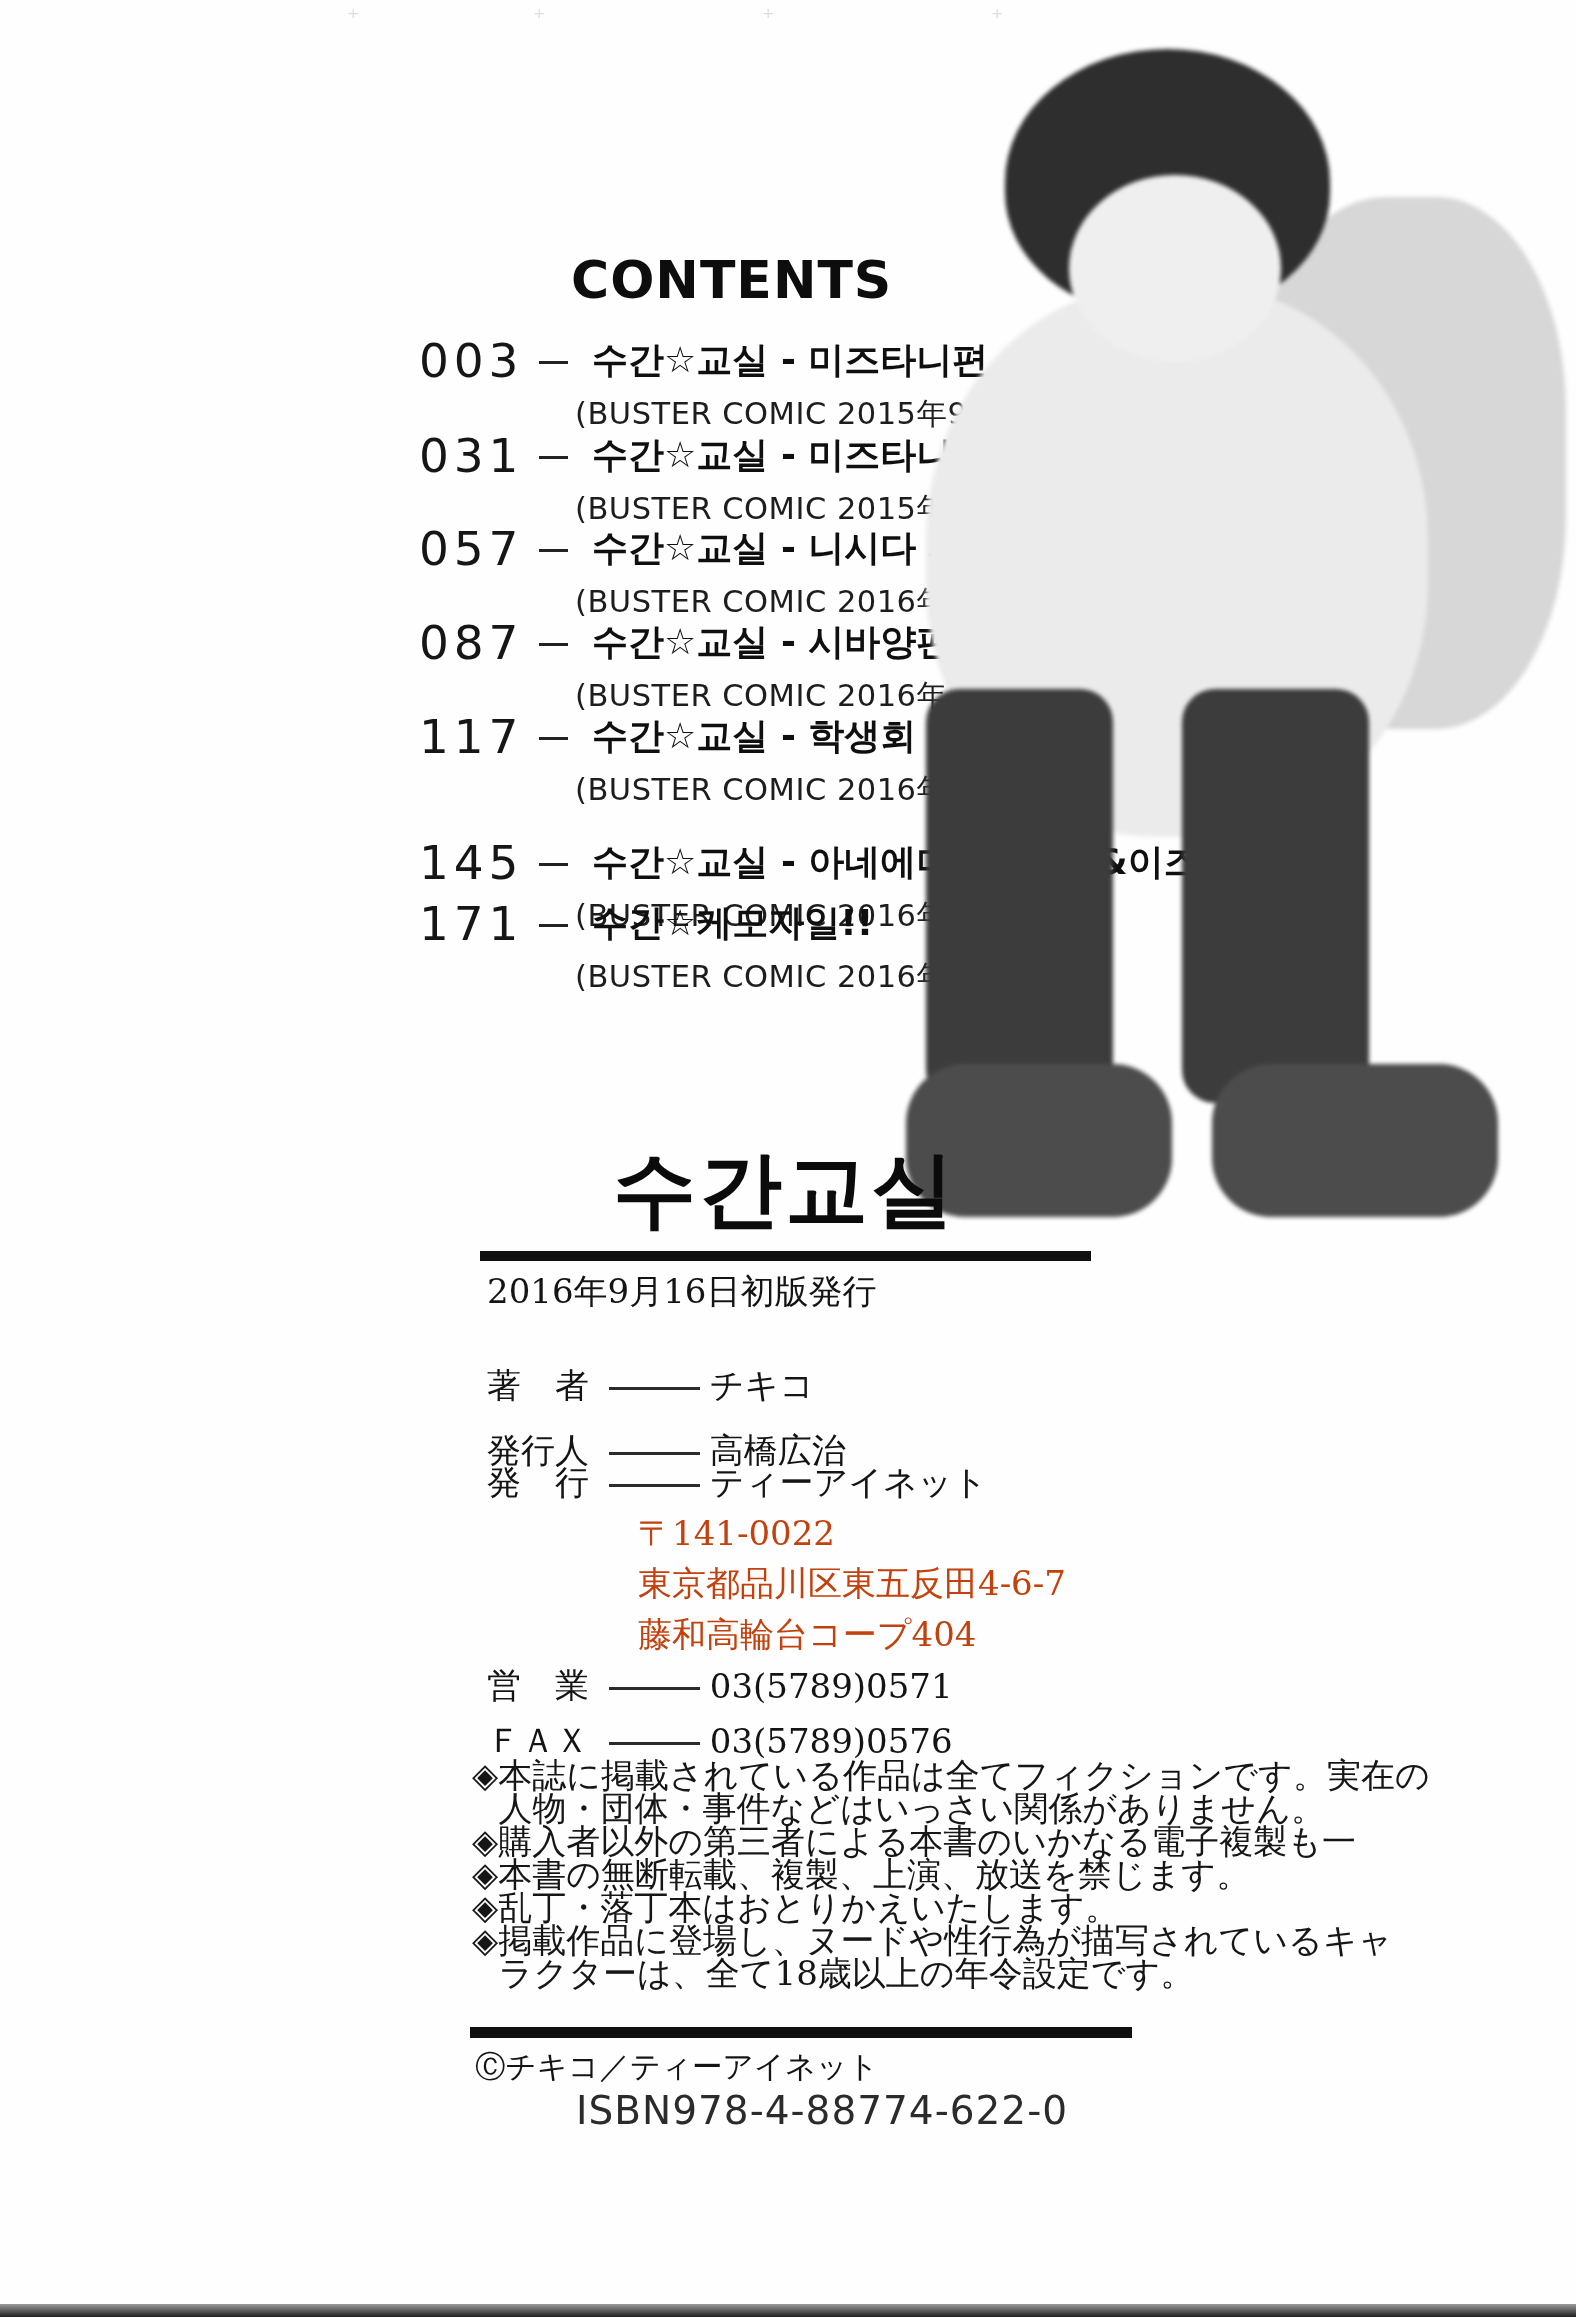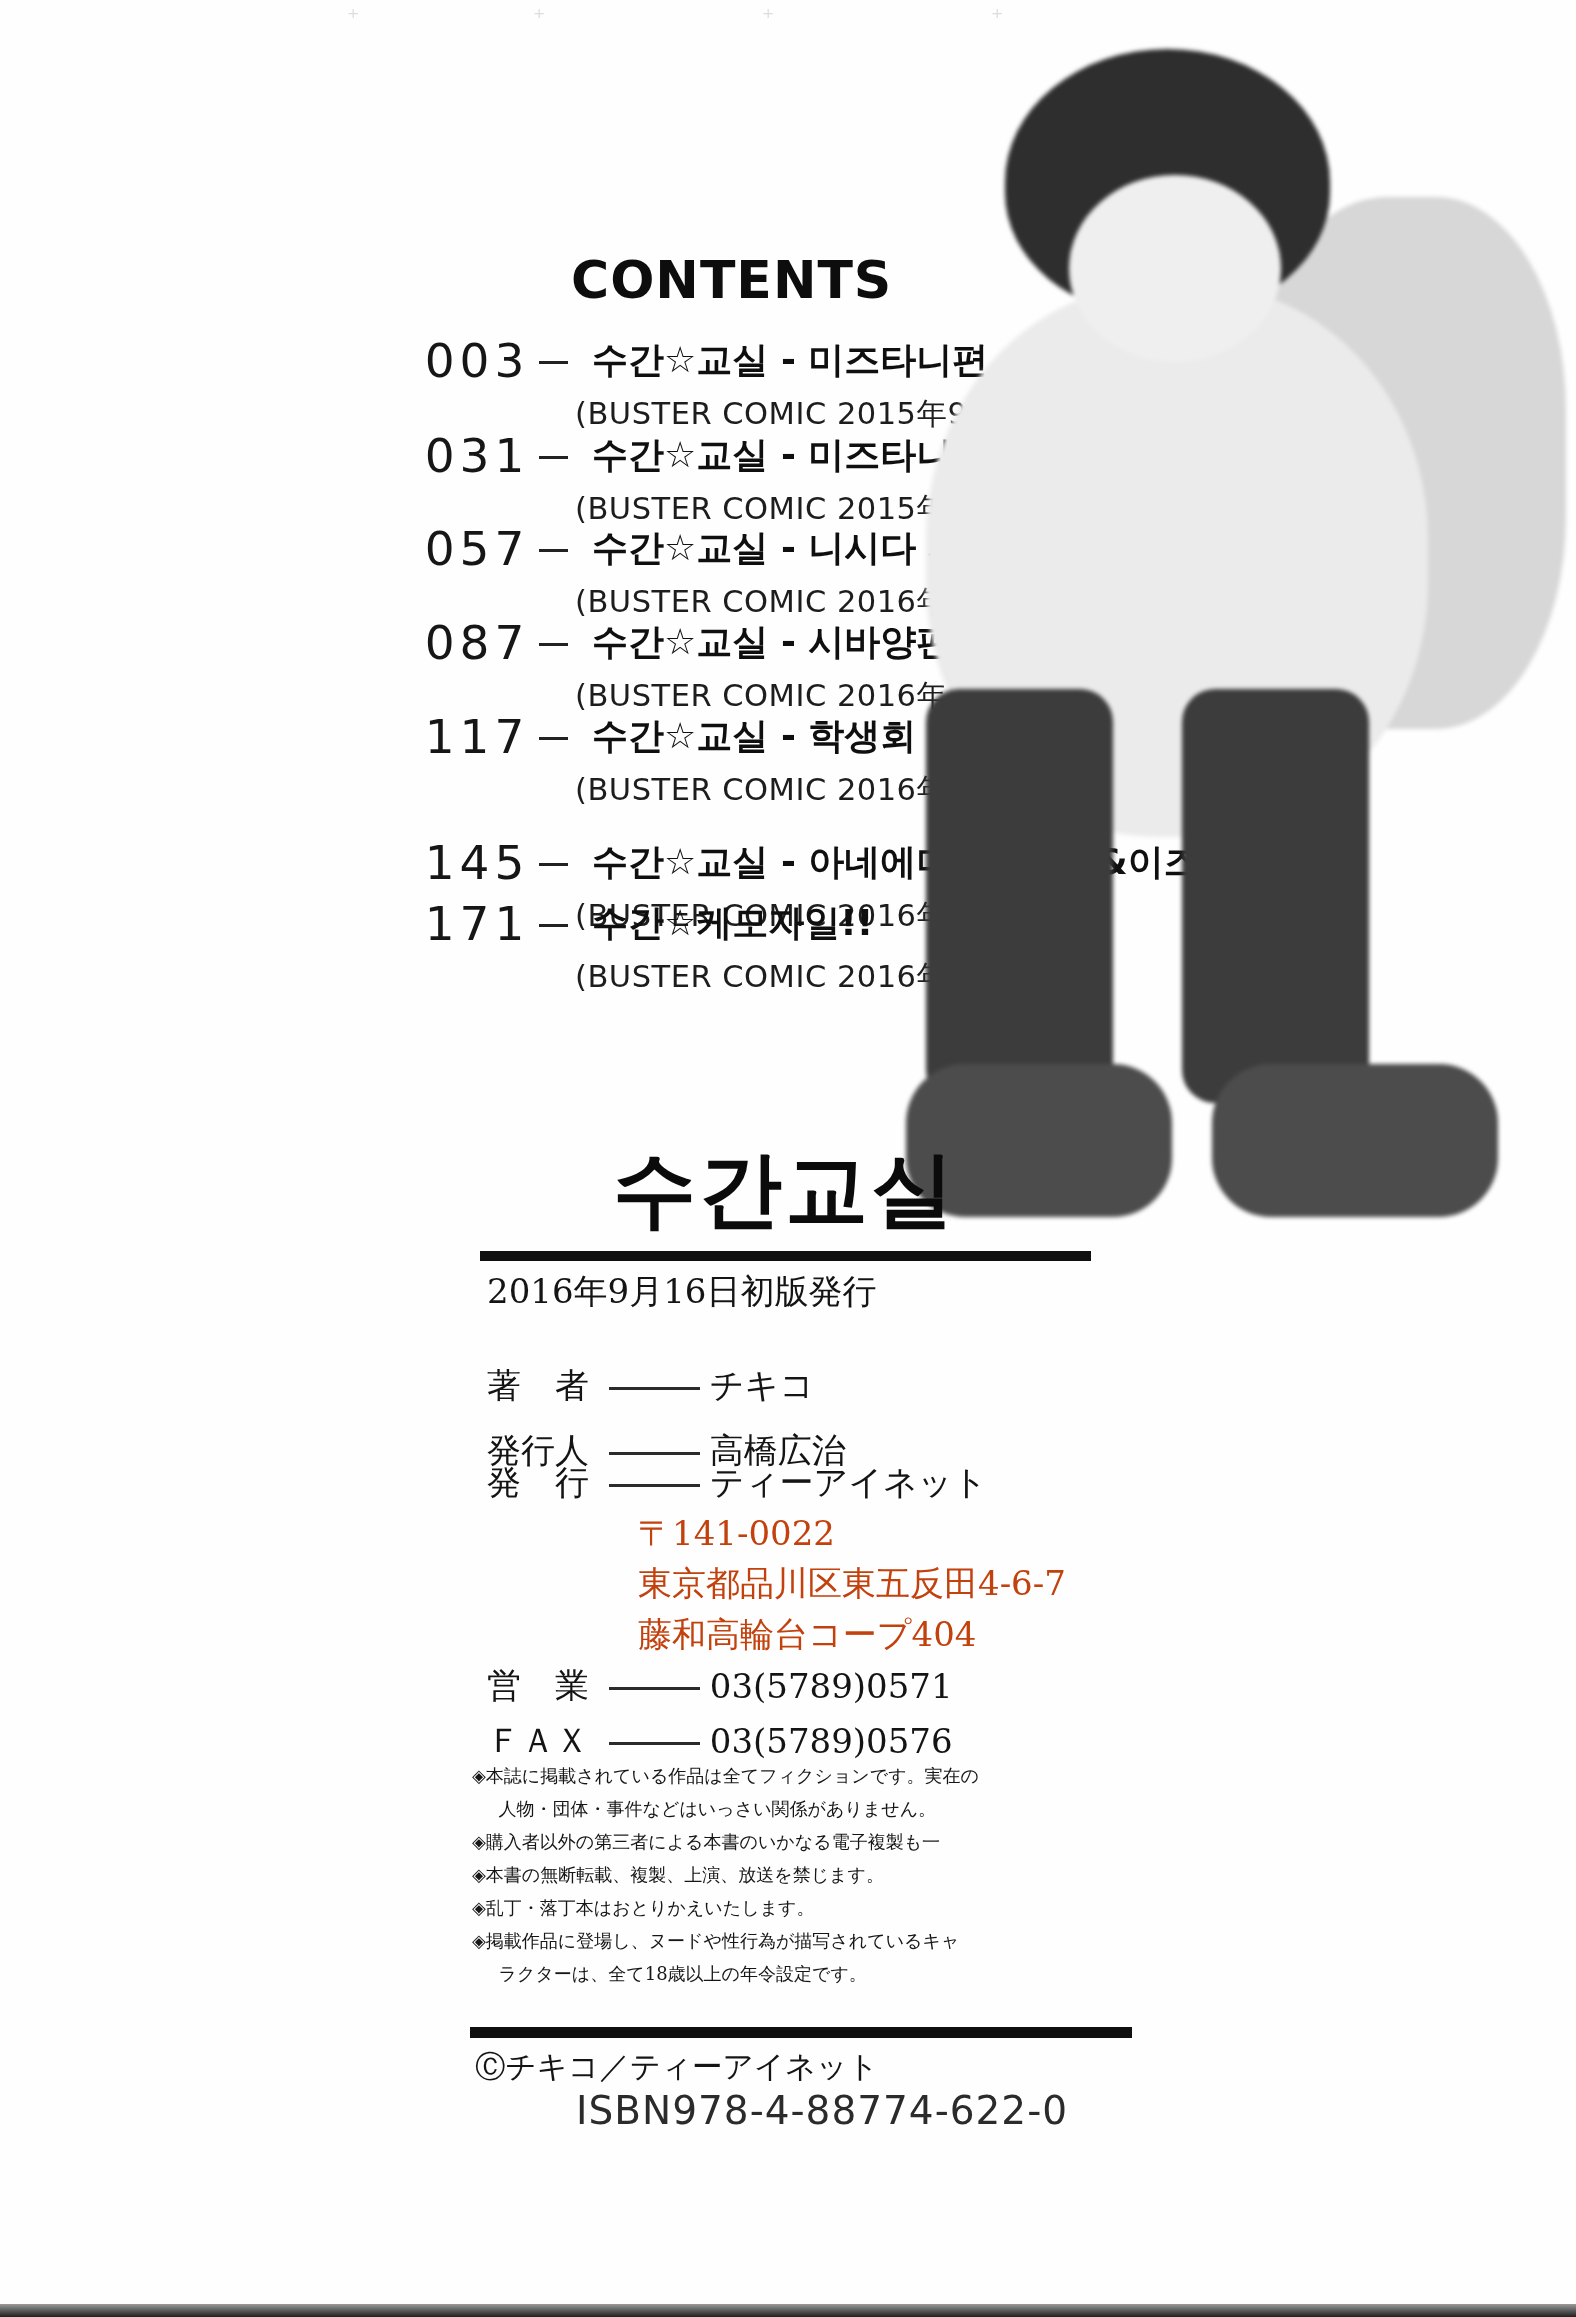--- a/index.html
+++ b/index.html
@@ -10,21 +10,21 @@
   }
   
   .crop-mark{position:absolute;top:5.9px;color:#ddd;font-size:14.8px;line-height:14.8px;}
   
   #contents-title{
     position:absolute;left:571px;top:250px;
     font-size:52px;font-weight:700;letter-spacing:1px;color:#0d0d0d;
   }
   
   .entry{position:absolute;left:419px;white-space:nowrap;}
-  .entry-row{display:flex;align-items:center;text-align:center;}
+  .entry-row{display:flex;align-items:center;}
   .entry-page{
     font-size:47px;font-weight:400;letter-spacing:4.9px;color:#161616;
     width:116px;
   }
   .entry-dash{width:29.6px;height:3.9px;background:#222;margin:3.9px 23.6px 0 3.9px;flex:0 0 auto;}
   .entry-title{font-size:36px;font-weight:700;color:#0f0f0f;letter-spacing:0;}
   .entry-source{
     margin-left:156px;margin-top:5.9px;
     font-size:30.5px;font-weight:400;color:#1d1d1d;letter-spacing:0.5px;
   }
@@ -50,21 +50,21 @@
   .serif{font-family:"DejaVu Serif","Liberation Serif",serif;}
   #print-date{position:absolute;left:487px;top:1269px;font-size:34px;color:#141414;}
   .colophon-row{position:absolute;left:487px;display:flex;align-items:center;font-size:34px;color:#141414;white-space:nowrap;}
   .row-label{display:inline-block;min-width:116px;}
   .lead-line{width:91px;height:3px;background:#2b2b2b;margin:5.9px 9.9px 0 5.9px;flex:0 0 auto;}
   #staff-row-0{top:1363px;} #staff-row-1{top:1428px;} #staff-row-2{top:1460px;}
   .address-line{position:absolute;left:638px;font-size:34px;color:#c2410c;white-space:nowrap;}
   #address-0{top:1511px;} #address-1{top:1561px;} #address-2{top:1612px;}
   #contact-row-0{top:1663px;} #contact-row-1{top:1718px;}
   #notices{position:absolute;left:472px;top:1759px;width:690px;list-style:none;margin:0;padding:0;
-    font-size:18px;line-height:33px;color:#161616;}
+    font-size:34px;line-height:33px;color:#161616;}
   #notices li{white-space:nowrap;}
   #notices li.cont{padding-left:26.6px;}
   #copyright{position:absolute;left:475px;top:2047px;font-size:30.5px;color:#141414;}
   #isbn{position:absolute;left:576px;top:2088px;font-size:39px;font-weight:400;
     letter-spacing:1px;color:#2b2b2b;}
   #bottom-strip{position:absolute;left:0;bottom:0;width:100%;height:13.8px;
     background:linear-gradient(#9a9a9a,#151515);}
 </style>
 </head>
 <body>

